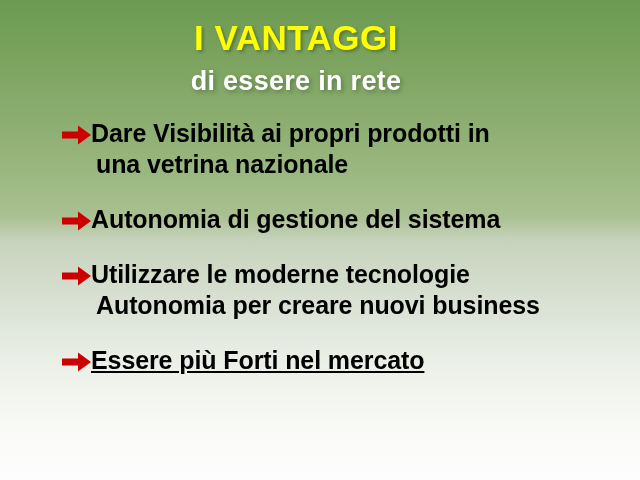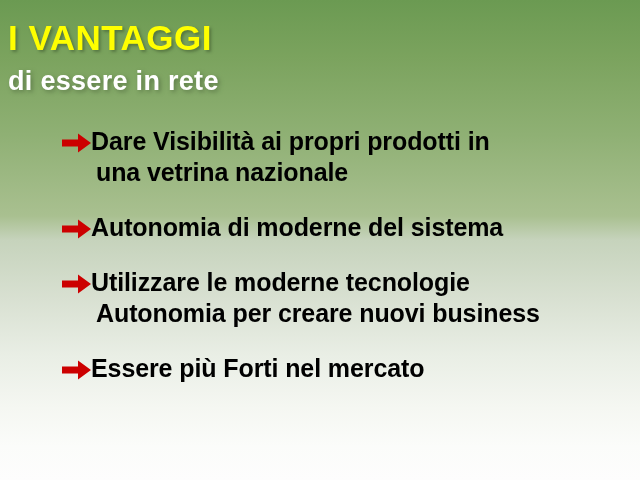--- a/index.html
+++ b/index.html
@@ -29,23 +29,23 @@
         #f5f7f2 85%,
         #fbfcfa 93%,
         #fdfdfd 100%);
     overflow: hidden;
   }
 
   
   #title-block {
     position: absolute;
     top: 18px;
-    left: 8px;
+    left: 0;
     width: 592px;
-    text-align: left;
+    text-align: center;
   }
 
   .title-line1 {
     display: block;
     font-size: 35px;
     font-weight: bold;
     line-height: 40px;
     color: #ffff00;
     letter-spacing: 0.5px;
     text-shadow: 2px 2px 3px rgba(60, 85, 45, 0.55);
@@ -58,33 +58,34 @@
     line-height: 40px;
     color: #ffffff;
     margin-top: 3px;
     letter-spacing: 0.3px;
     text-shadow: 2px 2px 4px rgba(70, 95, 55, 0.6);
   }
 
   
   #bullet-list {
     position: absolute;
-    top: 126px;
+    top: 118px;
     left: 62px;
     width: 560px;
   }
 
   .bullet-item {
     position: relative;
     padding-left: 34px;
     margin-bottom: 24px;
   }
 
   .bullet-item:last-child {
     margin-bottom: 15px;
+    text-decoration: underline;
   }
 
   .bullet-icon {
     position: absolute;
     left: 0;
     top: 6px;
     width: 30px;
     height: 22px;
     line-height: 0;
   }
@@ -125,21 +126,21 @@
       <span class="bullet-text">Dare Visibilità ai propri prodotti in
 una vetrina nazionale</span>
     </div>
 
     <div class="bullet-item">
       <span class="bullet-icon">
         <svg width="30" height="22" viewBox="0 0 30 22">
           <path d="M0 7.5 L16 7.5 L16 1.5 L29 11 L16 20.5 L16 14.5 L0 14.5 Z" fill="#cc0000"></path>
         </svg>
       </span>
-      <span class="bullet-text">Autonomia di moderne del sistema</span>
+      <span class="bullet-text">Autonomia di gestione del sistema</span>
     </div>
 
     <div class="bullet-item">
       <span class="bullet-icon">
         <svg width="30" height="22" viewBox="0 0 30 22">
           <path d="M0 7.5 L16 7.5 L16 1.5 L29 11 L16 20.5 L16 14.5 L0 14.5 Z" fill="#cc0000"></path>
         </svg>
       </span>
       <span class="bullet-text">Utilizzare le moderne tecnologie
 Autonomia per creare nuovi business</span>

